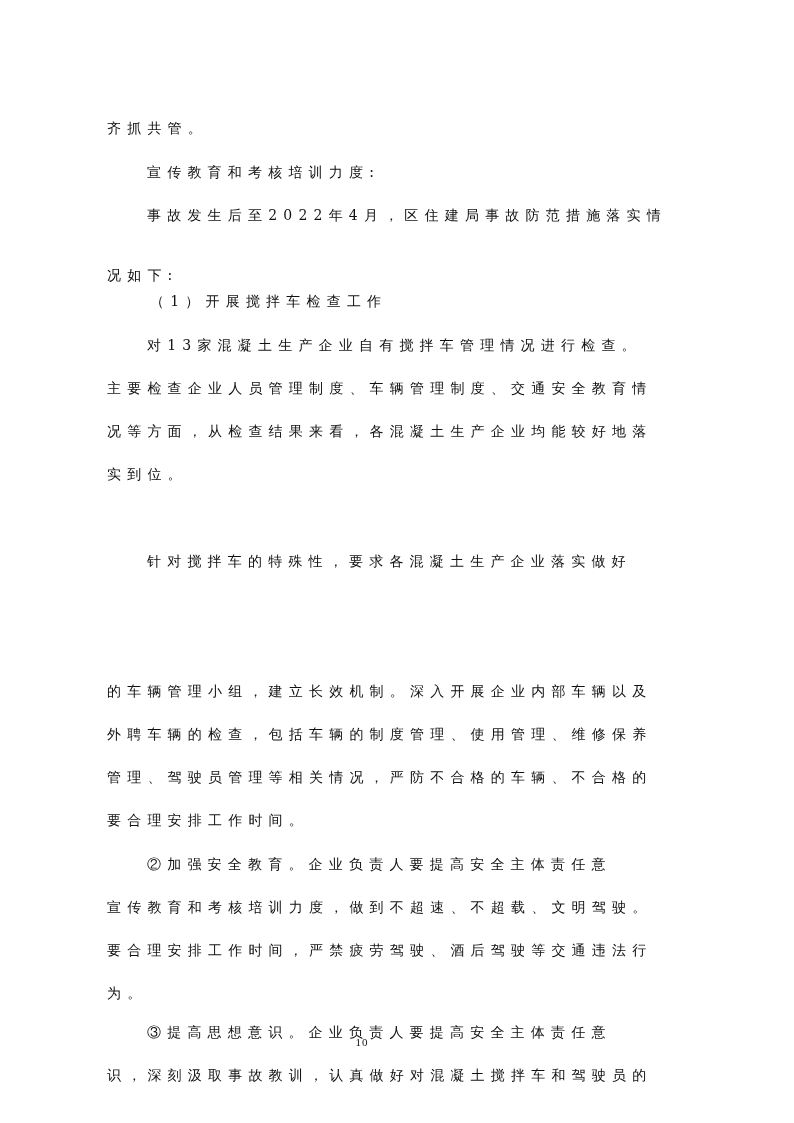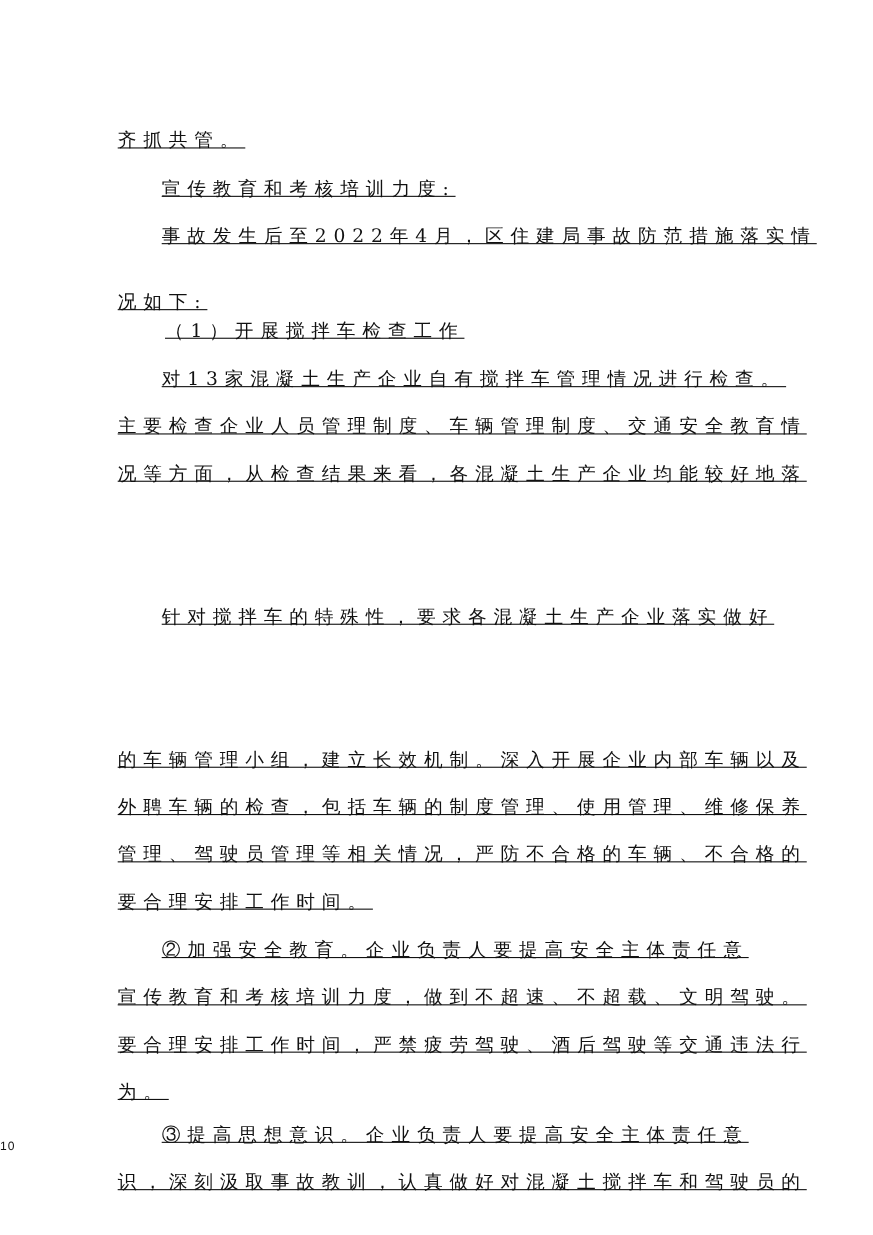--- a/index.html
+++ b/index.html
@@ -3,43 +3,43 @@
 <meta charset="utf-8">
 <style>
   html, body { margin: 0; padding: 0; }
   body {
     width: 794px; height: 1123px; background: #ffffff; position: relative; overflow: hidden;
     font-family: "DejaVu Serif", "Liberation Serif", serif; color: #111;
   }
   .page { position: absolute; left: 0; top: 0; width: 794px; height: 1123px; }
   .line {
     position: absolute; left: 107px; width: 590px;
-    font-size: 17px; line-height: 30px; white-space: nowrap;
+    font-size: 14px; line-height: 30px; white-space: nowrap;
     letter-spacing: 6.2px;
-    text-decoration: underline;
   }
   .indent { left: 147px; width: 550px; }
   .sub { left: 150px; }
   .pagenum {
-    position: absolute; top: 1036px; left: 0; width: 724px; text-align: left;
-    font-size: 11px; font-family: Liberation Sans, sans-serif; letter-spacing: 1px;
+    position: absolute; top: 1036px; left: 0; width: 724px; text-align: center;
+    font-size: 11px; font-family: Liberation Serif, serif; letter-spacing: 1px;
   }
 </style>
 </head>
 <body>
 
 <div class="page">
   <div class="line" style="top:113px">齐抓共管。</div>
   <div class="line indent" style="top:157px">宣传教育和考核培训力度:</div>
   <div class="line indent" style="top:200px">事故发生后至2022年4月，区住建局事故防范措施落实情</div>
   <div class="line" style="top:260px">况如下:</div>
   <div class="line sub" style="top:286px">（1）开展搅拌车检查工作</div>
   <div class="line indent" style="top:330px">对13家混凝土生产企业自有搅拌车管理情况进行检查。</div>
   <div class="line" style="top:373px">主要检查企业人员管理制度、车辆管理制度、交通安全教育情</div>
   <div class="line" style="top:416px">况等方面，从检查结果来看，各混凝土生产企业均能较好地落</div>
+  <div class="line" style="top:459px">实到位。</div>
   <div class="line indent" style="top:546px">针对搅拌车的特殊性，要求各混凝土生产企业落实做好</div>
   <div class="line" style="top:676px">的车辆管理小组，建立长效机制。深入开展企业内部车辆以及</div>
   <div class="line" style="top:719px">外聘车辆的检查，包括车辆的制度管理、使用管理、维修保养</div>
   <div class="line" style="top:762px">管理、驾驶员管理等相关情况，严防不合格的车辆、不合格的</div>
   <div class="line" style="top:805px">要合理安排工作时间。</div>
   <div class="line indent" style="top:849px">②加强安全教育。企业负责人要提高安全主体责任意</div>
   <div class="line" style="top:892px">宣传教育和考核培训力度，做到不超速、不超载、文明驾驶。</div>
   <div class="line" style="top:935px">要合理安排工作时间，严禁疲劳驾驶、酒后驾驶等交通违法行</div>
   <div class="line" style="top:978px">为。</div>
 

